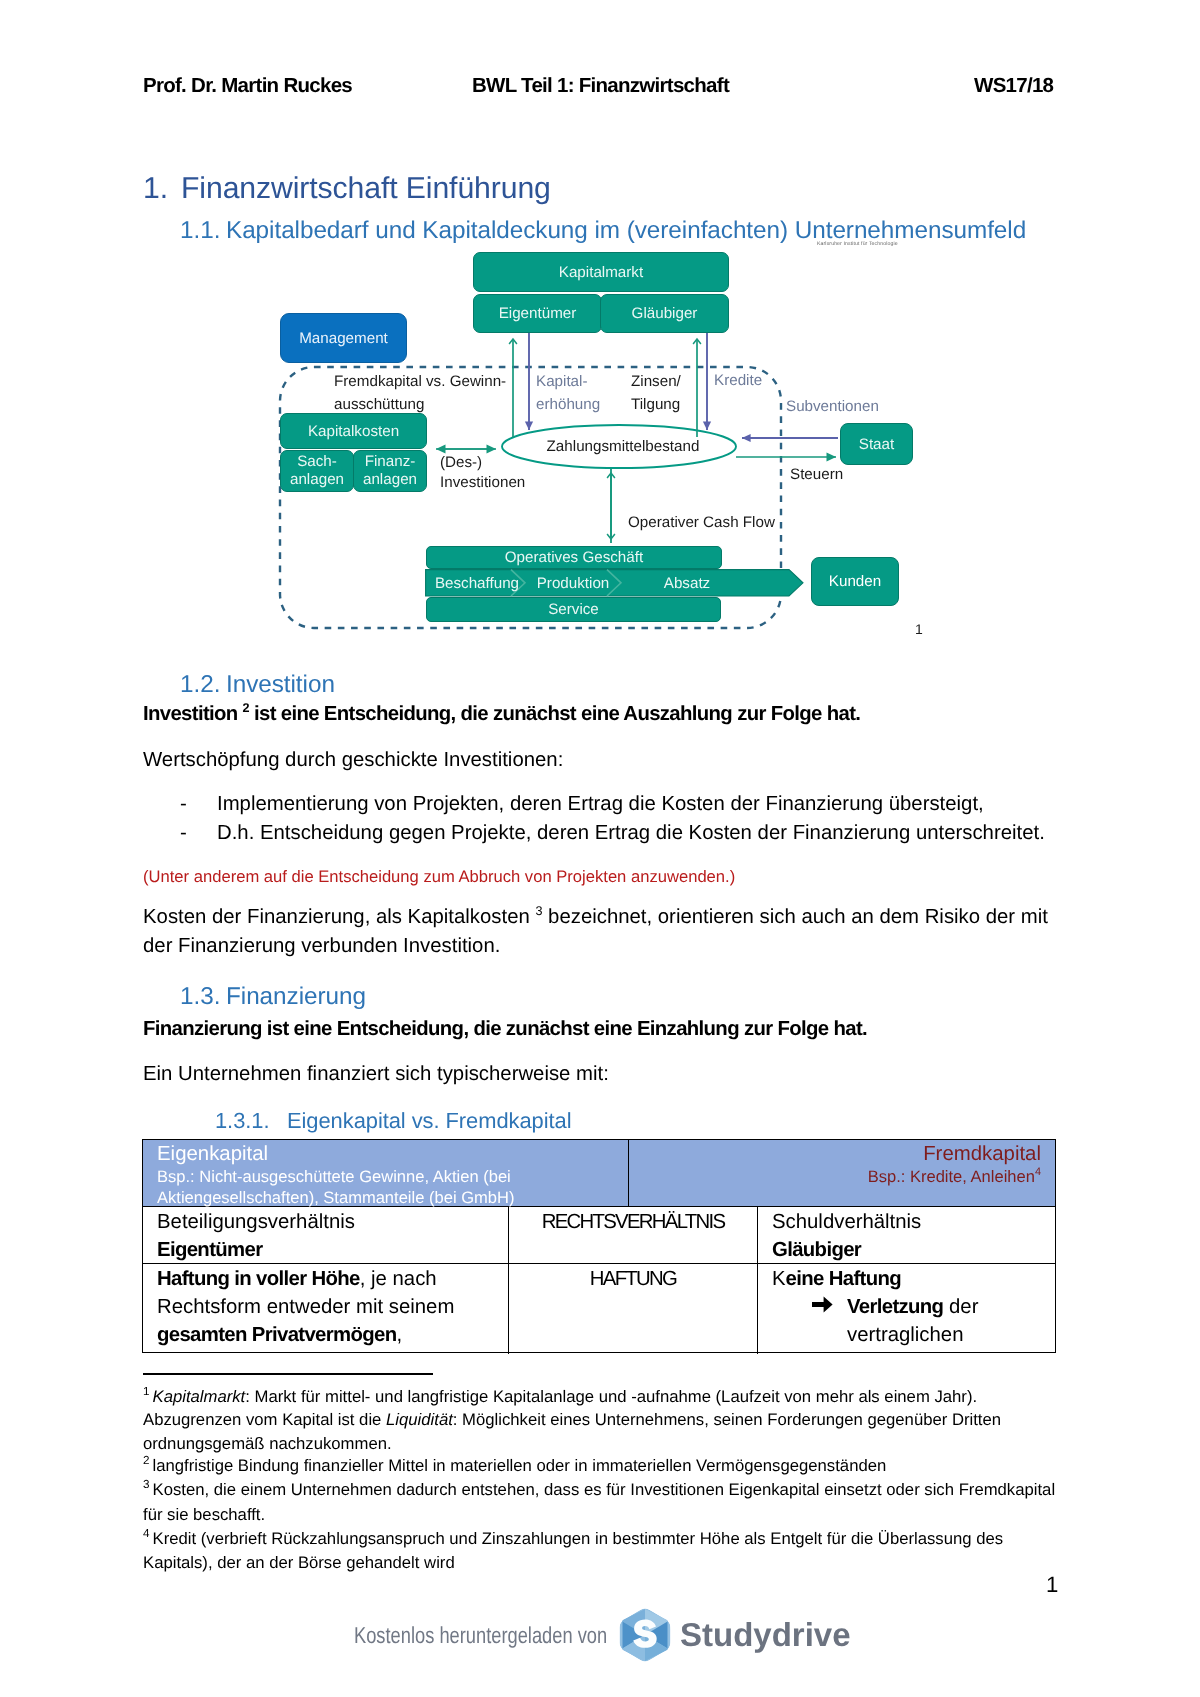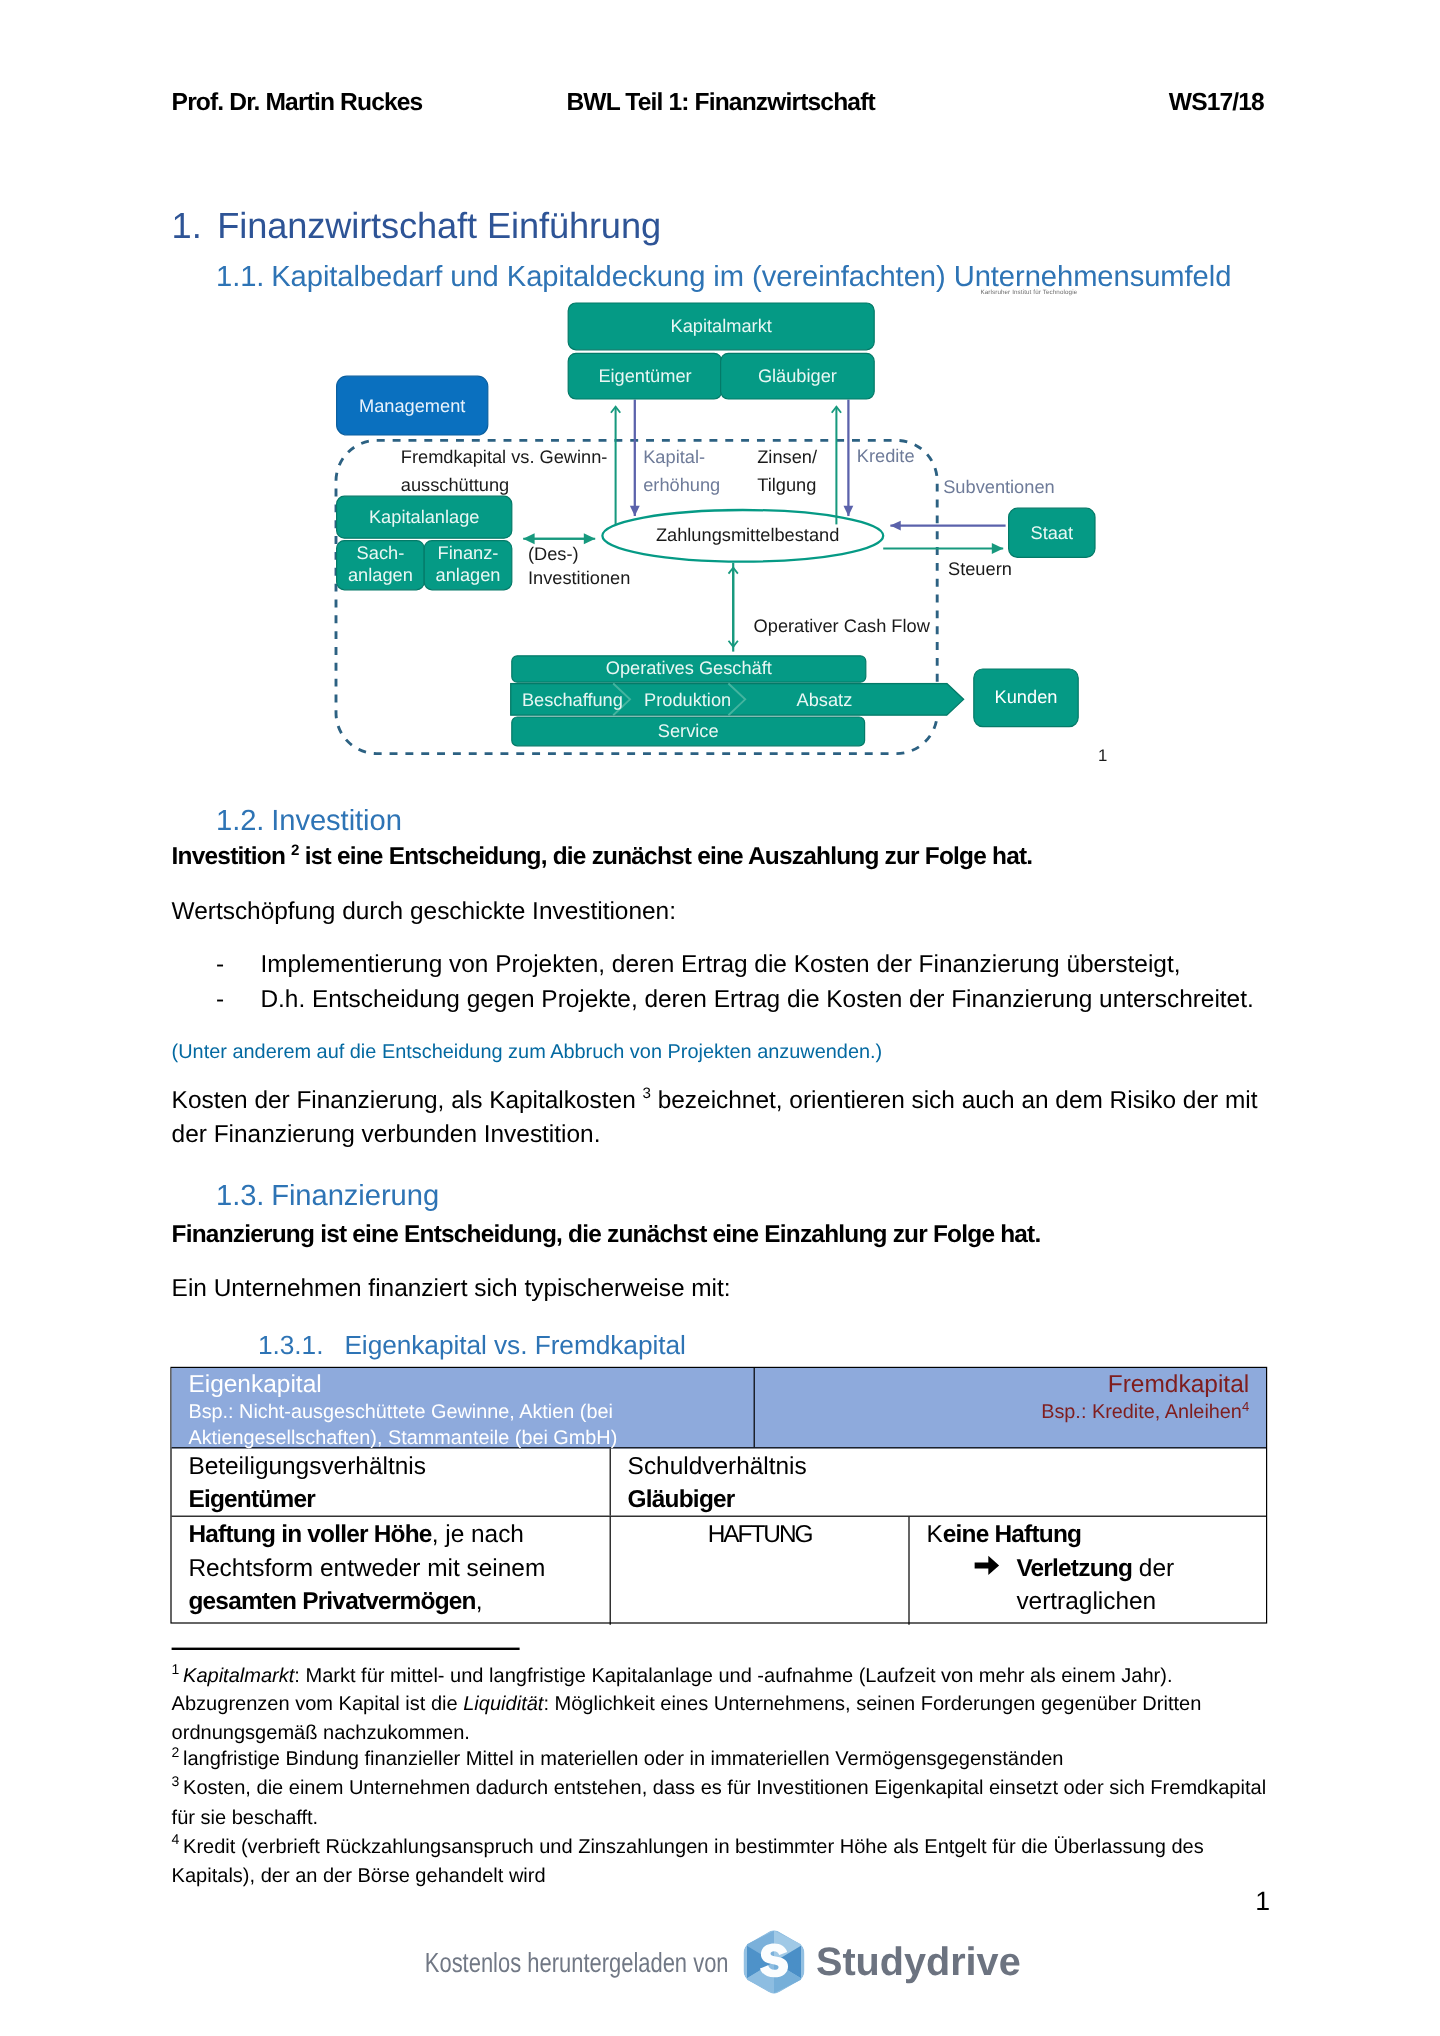--- a/index.html
+++ b/index.html
@@ -5,21 +5,21 @@
   html,body{margin:0;padding:0;background:#fff;}
   body{width:1200px;height:1697px;font-family:"Liberation Sans",sans-serif;color:#000;overflow:hidden;-webkit-font-smoothing:antialiased;text-rendering:geometricPrecision;}
   .page{position:relative;width:1200px;height:1697px;background:#fff;}
   .hdr{position:absolute;top:74px;font-size:20.5px;font-weight:bold;color:#000;white-space:nowrap;letter-spacing:-0.72px;}
   .h1{position:absolute;left:143px;top:172px;font-size:30.2px;color:#2e5496;font-weight:400;white-space:nowrap;letter-spacing:-0.1px;}
   .h2{position:absolute;font-size:24.3px;color:#2e74b5;font-weight:400;white-space:nowrap;letter-spacing:-0.05px;}
   .bt{position:absolute;font-size:20.35px;line-height:29px;color:#000;}
   .bt.b,.b{font-weight:bold;letter-spacing:-0.65px;}
   .it{font-style:italic;}
   .sup{font-size:0.62em;vertical-align:super;line-height:0;}
-  .note{position:absolute;font-size:16.6px;line-height:23px;color:#0369a1;}
+  .note{position:absolute;font-size:16.6px;line-height:23px;color:#b91c1c;}
 
 
 
   .wm{position:absolute;left:354px;top:1608px;height:54px;display:flex;align-items:center;}
   .wm-text{font-size:23px;color:#717885;display:inline-block;transform:scaleX(0.795);transform-origin:left center;width:256px;white-space:nowrap;overflow:visible;}
   .wm-logo{display:inline-block;margin-left:9px;line-height:0;}
   .wm-brand{font-size:33px;font-weight:bold;color:#6c7380;margin-left:9px;white-space:nowrap;}
   .fn-sep{position:absolute;left:143px;top:1373px;width:290px;height:0;border-top:2.2px solid #000;}
   .fnline{position:absolute;left:143px;font-size:16.7px;line-height:20px;white-space:nowrap;color:#000;}
   .fsup{font-size:0.70em;vertical-align:super;line-height:0;margin-right:3px;}
@@ -83,21 +83,21 @@
     <path d="M 838,438 L 742,438" stroke="#5b62ab" stroke-width="1.9" marker-end="url(#mPsolid)"></path>
     <path d="M 736,457 L 836,457" stroke="#17997e" stroke-width="1.7" marker-end="url(#mGsolid)"></path>
     <path d="M 611,543 L 611,473" stroke="#17997e" stroke-width="1.8" marker-end="url(#mGopen)"></path>
     <path d="M 611,469 L 611,539" stroke="#17997e" stroke-width="1.8" marker-end="url(#mGopen)"></path>
   </g>
 </svg>
   <div class="dbox" style="left:473px;top:252px;width:256px;height:40px;border-radius:7px;background:#059a85;border:1px solid #047a68;color:#e9f7f4;font-size:15.2px;line-height:17px;"><span>Kapitalmarkt</span></div>
   <div class="dbox" style="left:473px;top:294px;width:129px;height:39px;border-radius:7px;background:#059a85;border:1px solid #047a68;color:#e9f7f4;font-size:15.2px;line-height:17px;"><span>Eigentümer</span></div>
   <div class="dbox" style="left:600px;top:294px;width:129px;height:39px;border-radius:7px;background:#059a85;border:1px solid #047a68;color:#e9f7f4;font-size:15.2px;line-height:17px;"><span>Gläubiger</span></div>
   <div class="dbox" style="left:280px;top:313px;width:127px;height:50px;border-radius:9px;background:#0a70bf;border:1px solid #0a5fa0;color:#e9f2fb;font-size:15.2px;line-height:17px;"><span>Management</span></div>
-  <div class="dbox" style="left:280px;top:413px;width:147px;height:36px;border-radius:7px;background:#059a85;border:1px solid #047a68;color:#e9f7f4;font-size:15.2px;line-height:17px;"><span>Kapitalanlage</span></div>
+  <div class="dbox" style="left:280px;top:413px;width:147px;height:36px;border-radius:7px;background:#059a85;border:1px solid #047a68;color:#e9f7f4;font-size:15.2px;line-height:17px;"><span>Kapitalkosten</span></div>
   <div class="dbox" style="left:280px;top:450px;width:74px;height:42px;border-radius:7px;background:#059a85;border:1px solid #047a68;color:#e9f7f4;font-size:15.2px;line-height:18px;"><span>Sach-
 anlagen</span></div>
   <div class="dbox" style="left:353px;top:450px;width:74px;height:42px;border-radius:7px;background:#059a85;border:1px solid #047a68;color:#e9f7f4;font-size:15.2px;line-height:18px;"><span>Finanz-
 anlagen</span></div>
   <div class="dbox" style="left:840px;top:423px;width:73px;height:42px;border-radius:8px;background:#059a85;border:1px solid #047a68;color:#e9f7f4;font-size:15.2px;line-height:17px;"><span>Staat</span></div>
   <div class="dbox" style="left:426px;top:546px;width:296px;height:23px;border-radius:5px;background:#059a85;border:1px solid #047a68;color:#e9f7f4;font-size:15.2px;line-height:17px;"><span>Operatives Geschäft</span></div>
   <svg class="dsvg3" width="380" height="28" viewBox="0 0 380 28" style="position:absolute;left:425px;top:569px">
   <path d="M0.6,0.6 L364,0.6 L378,13.8 L364,27 L0.6,27 Z" fill="#059a85" stroke="#047a68" stroke-width="1.1"></path>
   <path d="M86,0.6 L100,13.8 L86,27" fill="none" stroke="#44b49f" stroke-width="1.6"></path>
   <path d="M182,0.6 L196,13.8 L182,27" fill="none" stroke="#44b49f" stroke-width="1.6"></path>
@@ -153,20 +153,23 @@
       <div class="tc hdr-r">
         <div class="hdr-title">Fremdkapital</div>
         <div class="hdr-sub"><span>Bsp.: Kredite, Anleihen</span><span class="supsm">4</span></div>
       </div>
     </div>
     <div class="tbl-row" style="height:57px">
       <div class="tc c1">
         <div>Beteiligungsverhältnis</div>
         <div class="b">Eigentümer</div>
       </div>
+      <div class="tc c2">
+          <div>RECHTSVERHÄLTNIS</div>
+        </div>
       <div class="tc c3">
         <div>Schuldverhältnis</div>
         <div class="b">Gläubiger</div>
       </div>
     </div>
     <div class="tbl-row tbl-row-last" style="height:90px">
       <div class="tc c1">
         <div><span class="b">Haftung in voller Höhe</span><span>, je nach</span></div>
         <div>Rechtsform entweder mit seinem</div>
         <div><span class="b">gesamten Privatvermögen</span><span>,</span></div>

